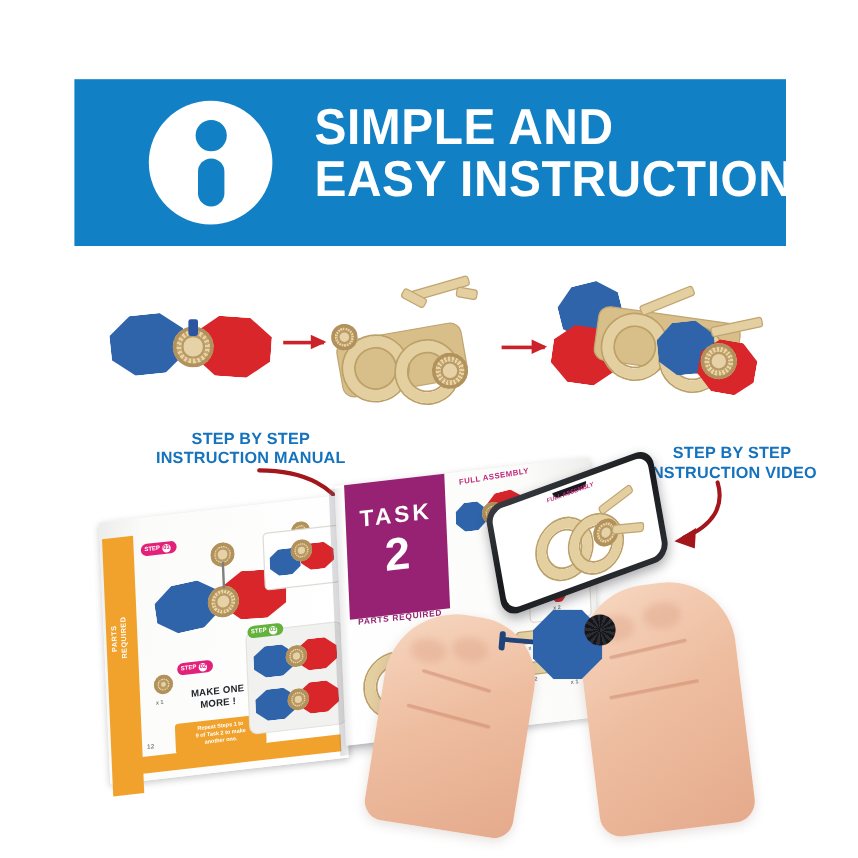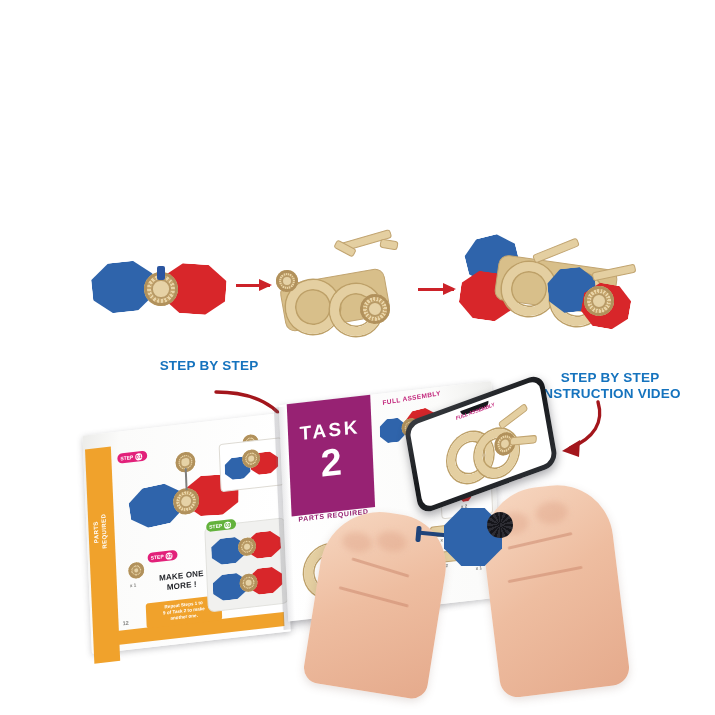--- a/index.html
+++ b/index.html
@@ -523,20 +523,32 @@
     height: 26px;
     border-radius: 50%;
     background: repeating-conic-gradient(#15151a 0deg 14deg, #2c2c33 14deg 28deg);
   }
 </style>
 </head>
 <body>
 
 <div id="canvas">
 
+  <div class="header-banner">
+    <div class="info-badge">
+      <div class="glyph">
+        <div class="dot"></div>
+        <div class="stem"></div>
+      </div>
+    </div>
+    <div class="banner-text">
+      <span class="line">SIMPLE AND</span>
+      <span class="line">EASY INSTRUCTIONS</span>
+    </div>
+  </div>
 
   <div class="assembly-strip">
 
     <div class="assy-stage" style="left:92px; top:28px; width:140px; height:70px;">
       <div class="flap blue" style="left:0px; top:12px; width:62px; height:50px; transform:rotate(-6deg);"></div>
       <div class="flap red" style="left:70px; top:14px; width:64px; height:50px; transform:rotate(4deg);"></div>
       <div class="gear" style="left:52px; top:22px; width:34px; height:34px;"></div>
       <div style="position:absolute; left:65px; top:16px; width:8px; height:14px; background:#2b55a0; border-radius:2px;"></div>
     </div>
 
@@ -570,20 +582,21 @@
       <div class="flap red" style="left:124px; top:56px; width:48px; height:44px; transform:rotate(10deg);"></div>
       <div class="gear" style="left:126px; top:58px; width:30px; height:30px;"></div>
 
       <div class="wood" style="left:74px; top:18px; width:46px; height:7px; border-radius:3px; transform:rotate(-22deg);"></div>
       <div class="wood" style="left:134px; top:40px; width:42px; height:7px; border-radius:3px; transform:rotate(-12deg);"></div>
     </div>
   </div>
 
   <div class="callout" style="left:84px; top:358px; width:250px;">
     <span class="line">STEP BY STEP</span>
+    <span class="line">INSTRUCTION MANUAL</span>
   </div>
   <svg class="callout-arrow" style="left:212px; top:386px;" width="110" height="62" viewBox="0 0 110 62">
     <path d="M4 6 C 42 6, 68 20, 78 44" stroke="#a3161c" stroke-width="3.4" fill="none" stroke-linecap="round"></path>
     <path d="M78 52 L 69 34 L 88 37 Z" fill="#a3161c"></path>
   </svg>
 
   <div class="callout" style="left:520px; top:370px; width:180px;">
     <span class="line">STEP BY STEP</span>
     <span class="line">INSTRUCTION VIDEO</span>
   </div>

